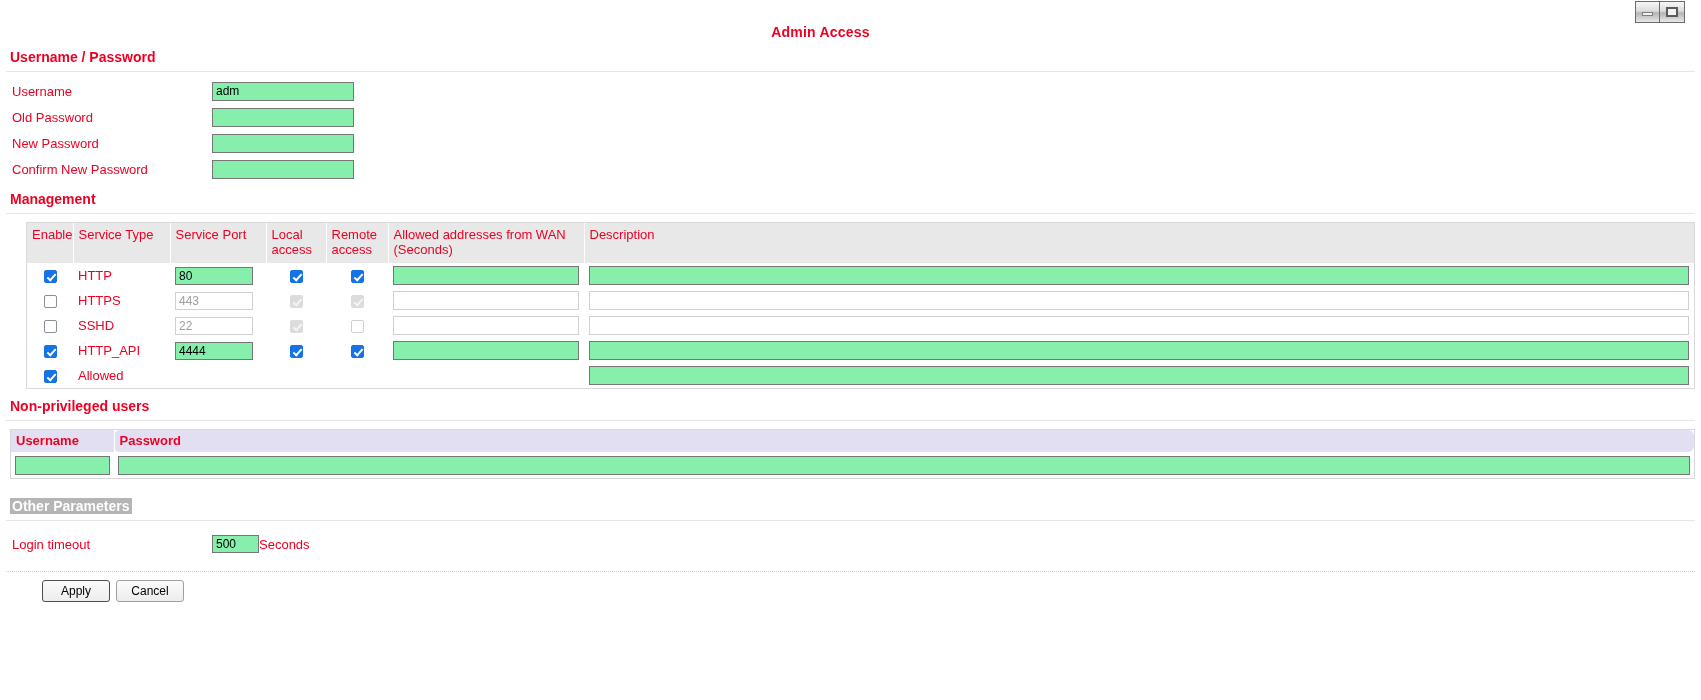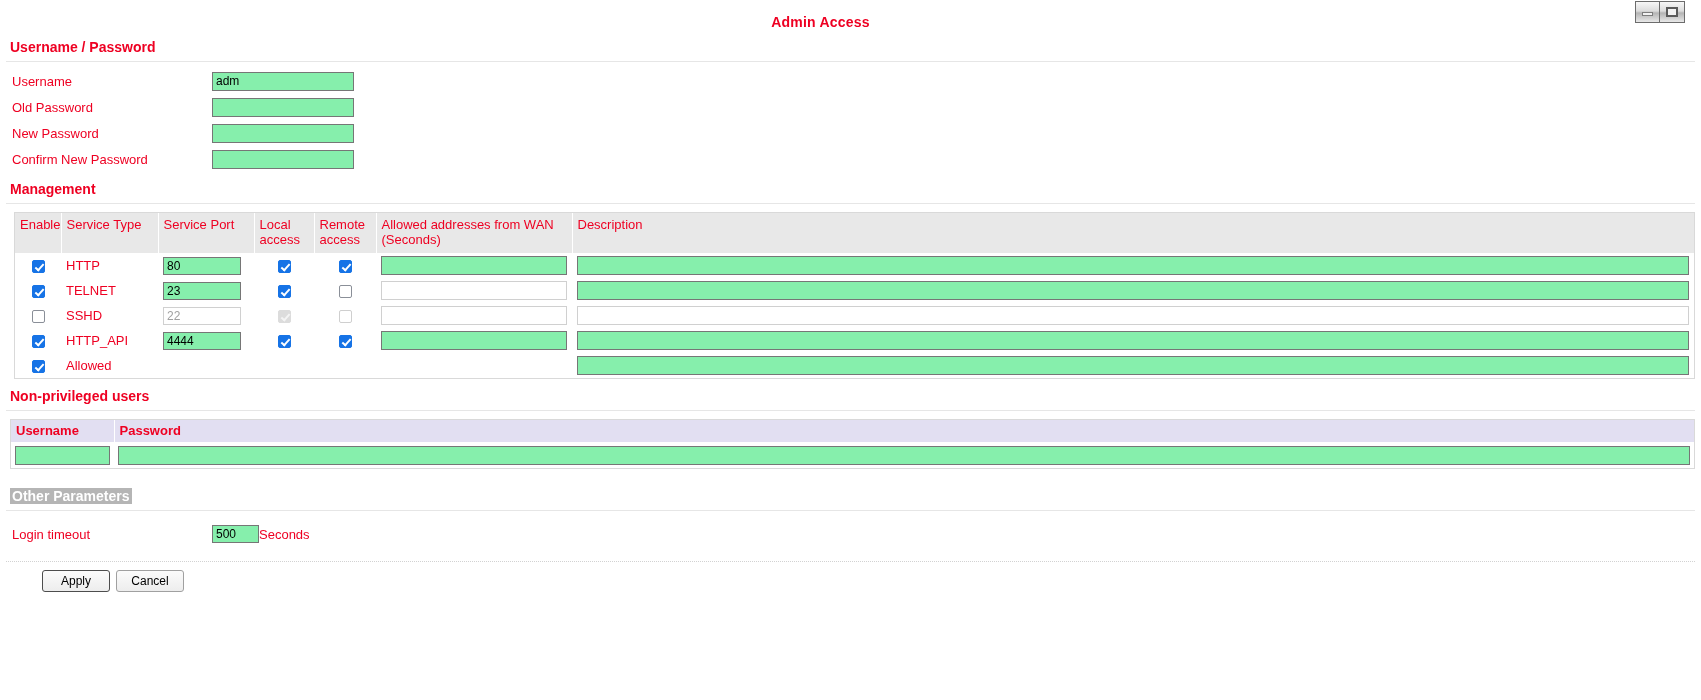--- a/index.html
+++ b/index.html
@@ -51,21 +51,21 @@
     border: 2px solid #5a5a5a;
     box-sizing: border-box;
   }
 
   
   .page-title {
     text-align: center;
     font-weight: bold;
     font-size: 14px;
     color: #ee0022;
-    padding-top: 14px;
+    padding-top: 24px;
     padding-right: 60px;
     letter-spacing: .2px;
   }
 
   
   .section-head {
     font-weight: bold;
     font-size: 14px;
     color: #ee0022;
     margin: 9px 0 0 10px;
@@ -113,21 +113,21 @@
   .inp-cred { width: 142px; height: 19px; }
   .inp-timeout { width: 47px; height: 18px; }
 
   .suffix-text {
     color: #ee0022;
     font-size: 13px;
   }
 
   
   .mg-wrap {
-    margin: 8px 6px 0 14px;
+    margin: 8px 6px 0 26px;
     border: 1px solid #d9d9d9;
     background: #ffffff;
     box-sizing: border-box;
   }
   table.mg {
     border-collapse: collapse;
     width: 100%;
     table-layout: fixed;
   }
   table.mg th {
@@ -223,21 +223,21 @@
   }
   table.np th {
     background: #e2dff2;
     color: #ee0022;
     font-weight: bold;
     font-size: 13px;
     text-align: left;
     padding: 3px 5px 4px 5px;
     border-right: 1px solid #ffffff;
   }
-  table.np th:last-child { border-right: none; }
+  table.np th:last-child { border-right: none; border-radius: 6px; }
   table.np td {
     padding: 2px 4px;
     vertical-align: middle;
     height: 22px;
   }
   .np-col-user { width: 103px; }
   .inp-np-user { width: 95px; height: 19px; }
   .inp-np-pass { width: 100%; height: 19px; }
   .np-actions {
     background: #efefef;
@@ -338,27 +338,27 @@
         <tr>
           <td class="c-enable"><span class="cb on"></span></td>
           <td>HTTP</td>
           <td><input type="text" class="inp-port" value="80" style=""></td>
           <td class="c-center"><span class="cb on"></span></td>
           <td class="c-center"><span class="cb on"></span></td>
           <td><input type="text" class="inp-wan" value="" style=""></td>
           <td><input type="text" class="inp-desc" value="" style=""></td>
         </tr>
         <tr>
-          <td class="c-enable"><span class="cb on"></span></td>
-          <td>TELNET</td>
-          <td><input type="text" class="inp-port" value="23" style=""></td>
-          <td class="c-center"><span class="cb on"></span></td>
-          <td class="c-center"><span class="cb"></span></td>
+          <td class="c-enable"><span class="cb"></span></td>
+          <td>HTTPS</td>
+          <td><input type="text" class="inp-port dim" value="443" disabled="" style=""></td>
+          <td class="c-center"><span class="cb on dim"></span></td>
+          <td class="c-center"><span class="cb on dim"></span></td>
           <td><input type="text" class="inp-wan dim" value="" disabled="" style=""></td>
-          <td><input type="text" class="inp-desc" value="" style=""></td>
+          <td><input type="text" class="inp-desc dim" value="" disabled="" style=""></td>
         </tr>
         <tr>
           <td class="c-enable"><span class="cb"></span></td>
           <td>SSHD</td>
           <td><input type="text" class="inp-port dim" value="22" disabled="" style=""></td>
           <td class="c-center"><span class="cb on dim"></span></td>
           <td class="c-center"><span class="cb dim"></span></td>
           <td><input type="text" class="inp-wan dim" value="" disabled="" style=""></td>
           <td><input type="text" class="inp-desc dim" value="" disabled="" style=""></td>
         </tr>

